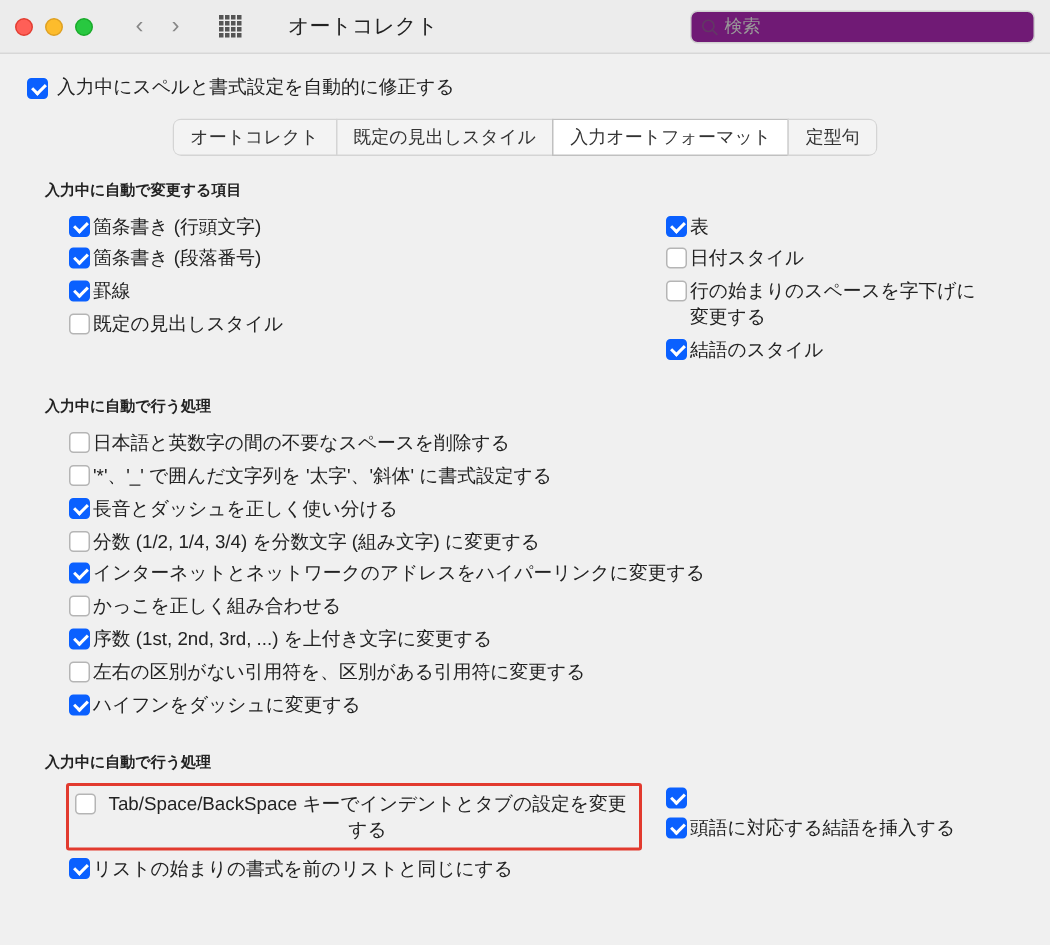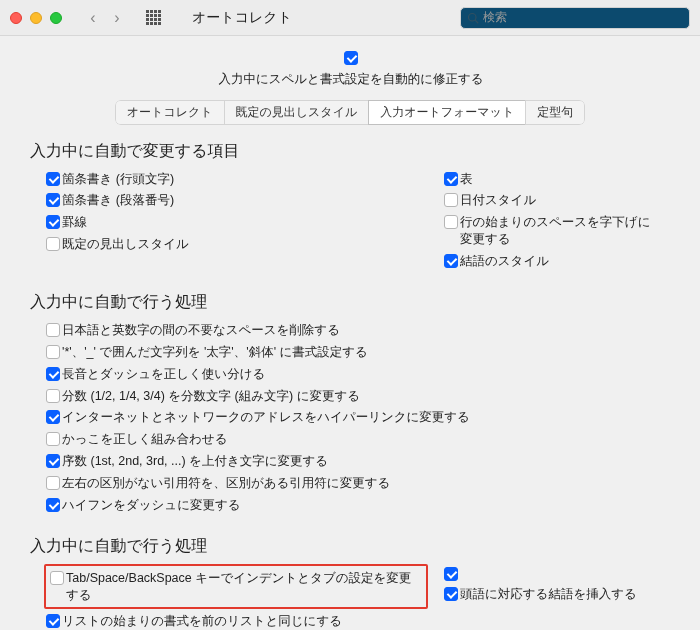--- a/index.html
+++ b/index.html
@@ -28,48 +28,48 @@
   .tlight.green { background:#28c840; border-color:#1aab2b;}
   .navbtns { display:flex; gap:6px; margin-left:10px; color:#888;}
   .navbtn { width:18px; text-align:center; font-size:16px; line-height:18px;}
   .gridicon { width:16px; height:16px; display:grid; grid-template-columns:repeat(4,3px); grid-template-rows:repeat(4,3px); gap:1px; margin-left:8px;}
   .gridicon span{background:#555;width:3px;height:3px;}
   .title { margin-left:18px; font-size:14px; font-weight:500;}
   .search {
     margin-left:auto; width:230px; height:22px;
     border:1px solid #d1d1d1; border-radius:5px;
     display:flex; align-items:center; padding:0 6px; gap:4px;
-    background:#0c4a6e;
+    background:#701a75;
   }
   .search svg{width:12px;height:12px;opacity:.5;}
   .search span{color:#999;font-size:12px;}
 
   .content { padding: 14px 16px 10px 16px; }
 
-  .master-row { display:flex; align-items:center; gap:6px; margin-bottom:8px; margin-left:2px;flex-direction:column;}
+  .master-row { display:flex; align-items:center; gap:6px; margin-bottom:8px; margin-left:2px;}
 
   .panelwrap { padding: 0 0 14px 0; }
 
   .tabs {
     display:flex; justify-content:center; padding:4px 0 10px 0;
   }
   .segment {
     display:flex; border-radius:6px; overflow:hidden;
   }
   .segment .tab {
     padding:3px 11px; font-size:12px;
     background:#f3f3f3; border:1px solid #d4d4d4;
     margin-left:-1px; color:#333;
   }
   .segment .tab:first-child{border-radius:5px 0 0 5px; margin-left:0;}
   .segment .tab:last-child{border-radius:0 5px 5px 0;}
   .segment .tab.active{ background:#fff; border-color:#c0c0c0; font-weight:400;}
 
   .section { padding: 0 14px 14px 14px; }
-  .section-h { font-weight:400; font-size:16px; margin:6px 0 6px 0;}
+  .section-h { font-weight:700; font-size:10px; margin:6px 0 6px 0;}
 
   .grid2 { display:flex; }
   .col { flex:0 0 auto; }
   .colL { width: 398px; }
   .colR { width: 230px; }
 
   .item { display:flex; align-items:flex-start; gap:2px; padding:2.5px 0 2.5px 16px; line-height:1.35; }
   .cb {
     width:14px; height:14px; border-radius:3px;
     border:1px solid #b5b5b5; background:#fff;
@@ -78,21 +78,21 @@
   }
   .cb.checked {
     background:#0a60ff; border-color:#0a60ff;
   }
   .cb.checked::after{
     content:""; position:absolute; left:4px; top:1px;
     width:4px; height:7px; border:solid #fff; border-width:0 2px 2px 0;
     transform:rotate(45deg);
   }
   .hl { border:2px solid #e23a2e; border-radius:2px; padding:1px 2px; margin-left:14px; margin-top:1px; margin-bottom:1px;}
-  .hl .item{ padding-left:2px; }
+  .hl .item{ padding-left:2px;text-align:center; }
 </style>
 </head>
 <body>
 
 <div class="titlebar">
   <div class="traffic">
     <div class="tlight red"></div>
     <div class="tlight yellow"></div>
     <div class="tlight green"></div>
   </div>

